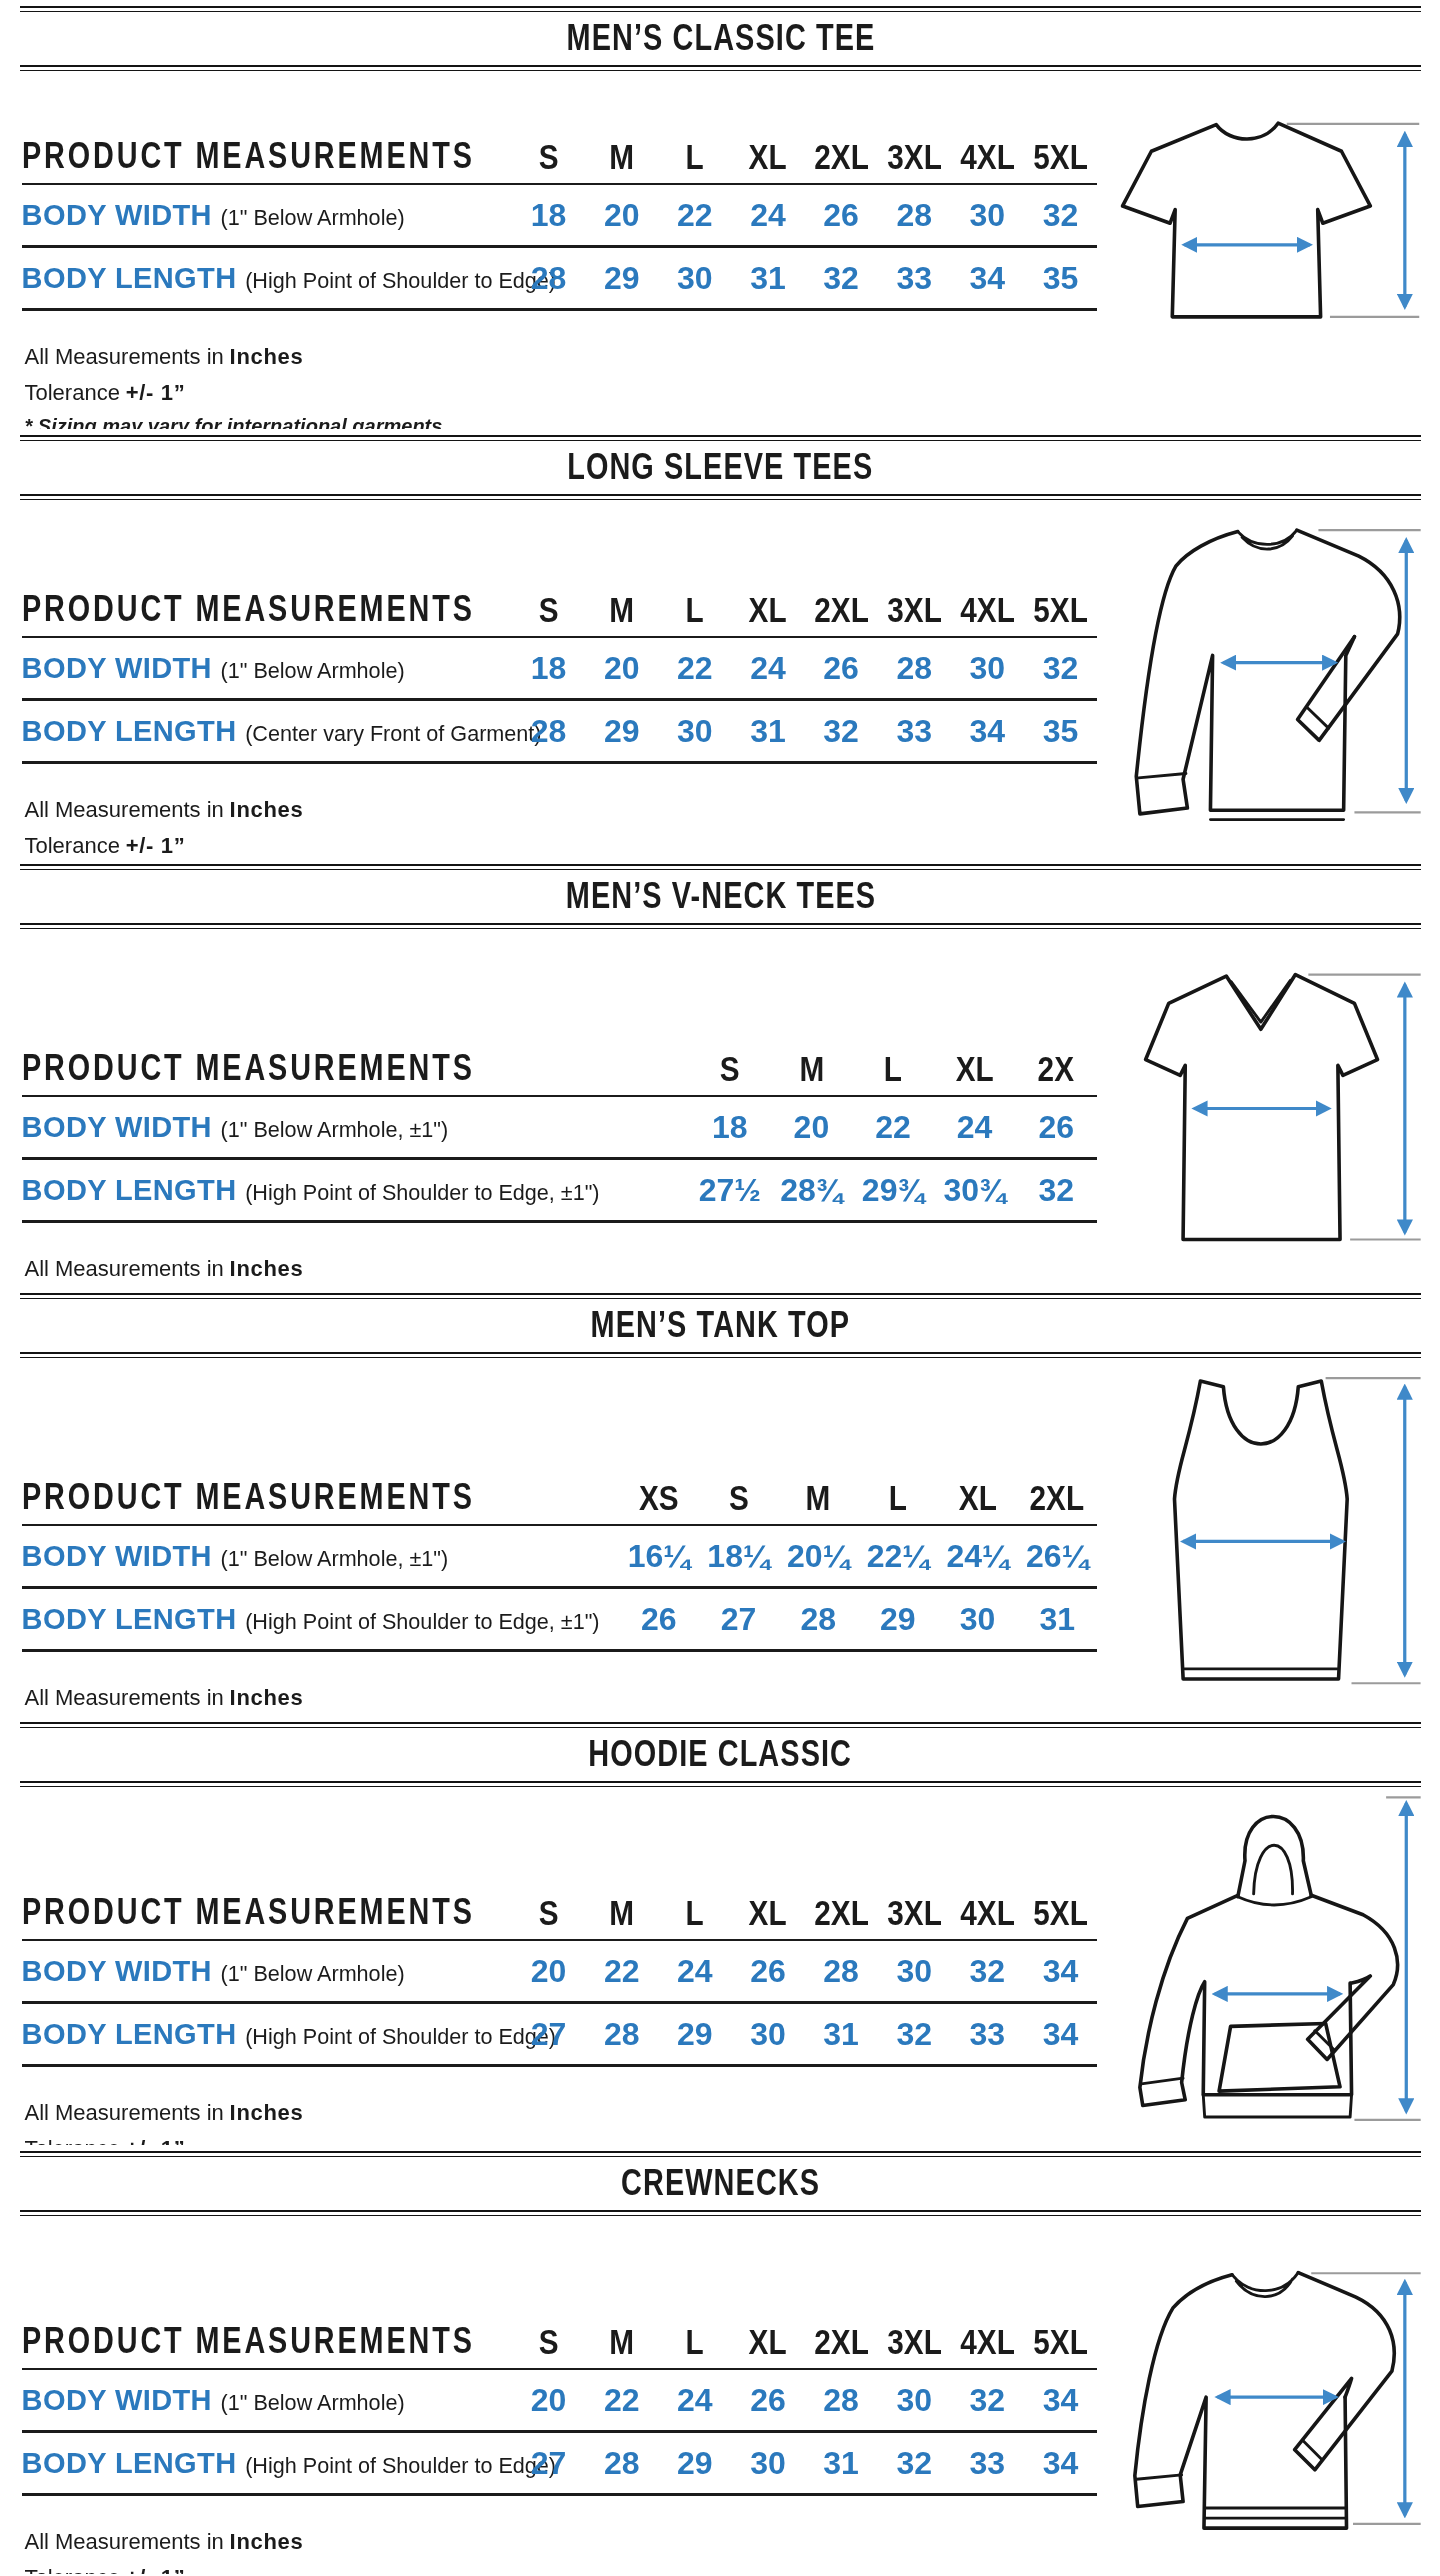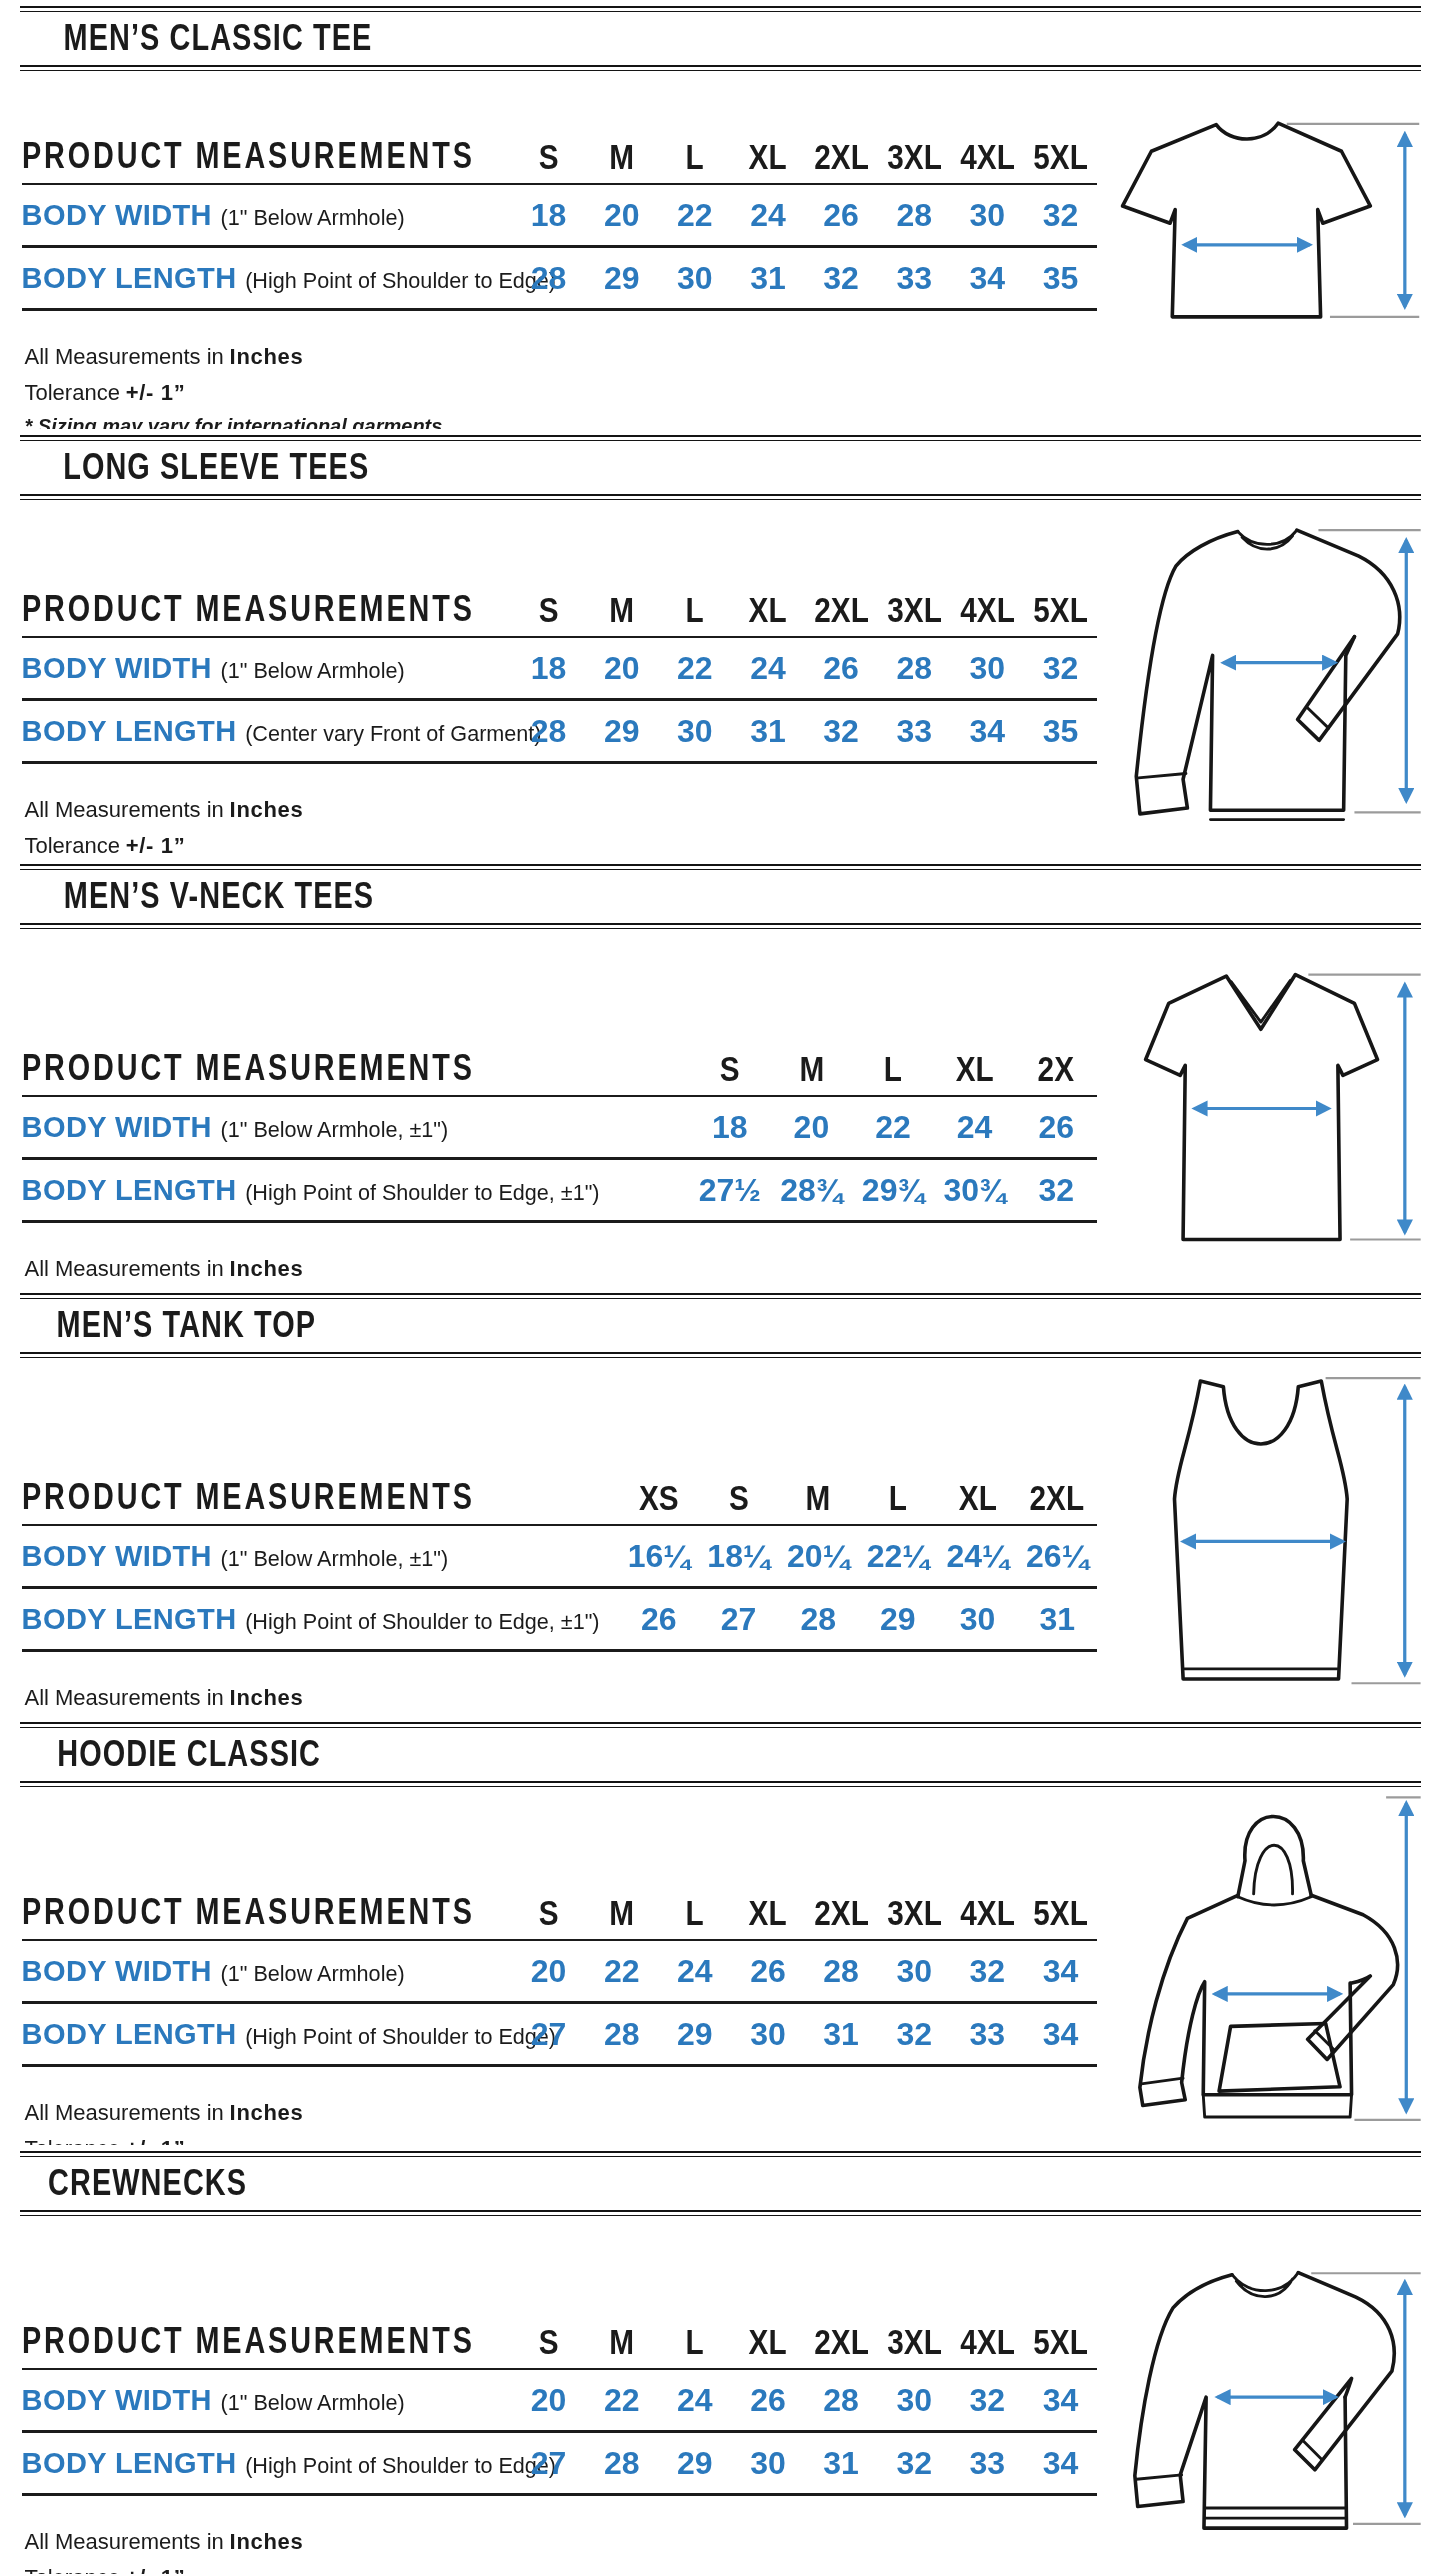--- a/index.html
+++ b/index.html
@@ -8,21 +8,21 @@
     font-family:"Liberation Sans", sans-serif;
     color:#1b1b1b;
     position:relative;
     overflow:hidden;
   }
   section.size-section { height:429px; overflow:hidden; }
 
   
   .title-band { margin:0 20px; padding-top:5.8px; }
   .rule-double { height:2.9px; border-top:2.9px solid #141414; border-bottom:1.4px solid #141414; }
-  .title-row { height:53px; display:flex; align-items:center; }
+  .title-row { height:53px; display:flex; align-items:center; justify-content:center; }
   .sec-title {
     font-size:37px; font-weight:bold; letter-spacing:1.4px; white-space:nowrap;
     display:inline-block; transform:scaleX(0.78);
   }
 
   
   .content { display:flex; padding:0 16px 0 21.6px; }
   .left { flex:1; min-width:0; }
   .right { width:328px; flex:none; display:flex; justify-content:flex-end; align-items:flex-start; }
 

